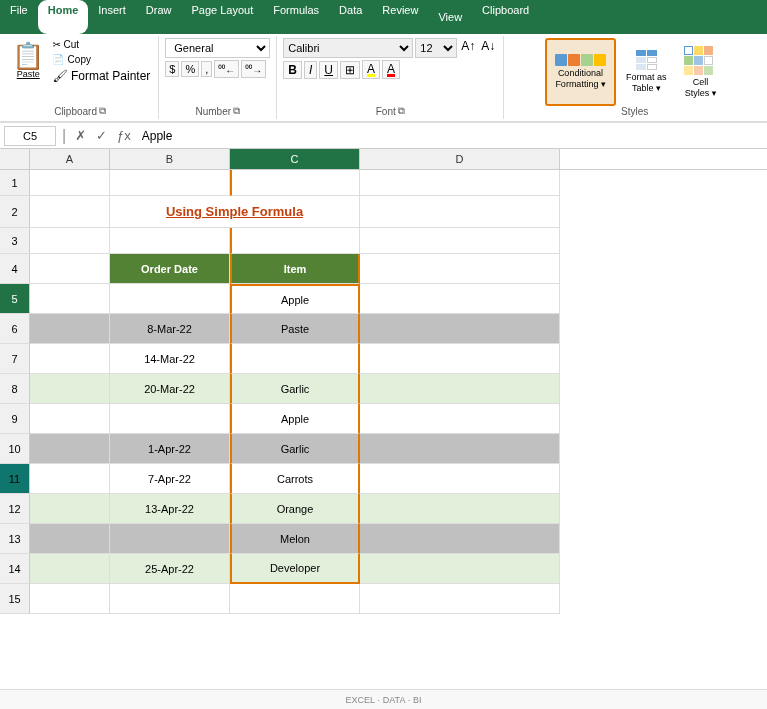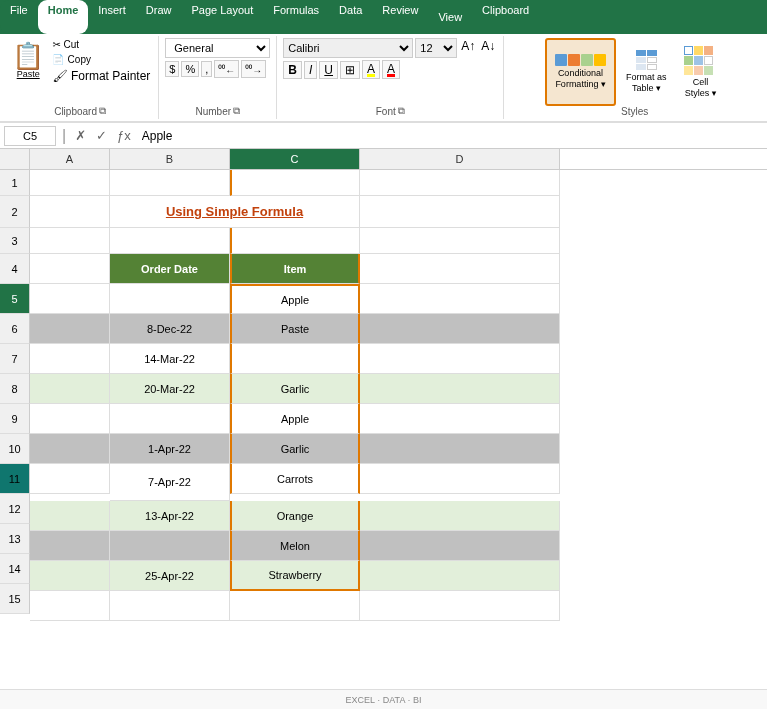--- a/index.html
+++ b/index.html
@@ -226,21 +226,21 @@
 
         <div style="display:flex;">
           <div style="width:80px; height:30px; border-right:1px solid #ddd; border-bottom:1px solid #ddd;"></div>
           <div style="width:120px; height:30px; border-right:1px solid #ddd; border-bottom:1px solid #ddd;"></div>
           <div style="width:130px; height:30px; border-right:2px solid #e07800; border-bottom:1px solid #ddd; border-left:2px solid #e07800; border-top:2px solid #e07800; display:flex; align-items:center; justify-content:center; font-size:11px;">Apple</div>
           <div style="width:200px; height:30px; border-right:1px solid #ddd; border-bottom:1px solid #ddd;"></div>
         </div>
 
         <div style="display:flex;">
           <div style="width:80px; height:30px; border-right:1px solid #ddd; border-bottom:1px solid #ddd; background:#c0c0c0;"></div>
-          <div style="width:120px; height:30px; border-right:1px solid #ddd; border-bottom:1px solid #ddd; background:#c0c0c0; display:flex; align-items:center; justify-content:center; font-size:11px;">8-Dec-22</div>
+          <div style="width:120px; height:30px; border-right:1px solid #ddd; border-bottom:1px solid #ddd; background:#c0c0c0; display:flex; align-items:center; justify-content:center; font-size:11px;">8-Mar-22</div>
           <div style="width:130px; height:30px; border-right:2px solid #e07800; border-bottom:1px solid #ddd; border-left:2px solid #e07800; background:#c0c0c0; display:flex; align-items:center; justify-content:center; font-size:11px;">Paste</div>
           <div style="width:200px; height:30px; border-right:1px solid #ddd; border-bottom:1px solid #ddd; background:#c0c0c0;"></div>
         </div>
 
         <div style="display:flex;">
           <div style="width:80px; height:30px; border-right:1px solid #ddd; border-bottom:1px solid #ddd;"></div>
           <div style="width:120px; height:30px; border-right:1px solid #ddd; border-bottom:1px solid #ddd; display:flex; align-items:center; justify-content:center; font-size:11px;">14-Mar-22</div>
           <div style="width:130px; height:30px; border-right:2px solid #e07800; border-bottom:1px solid #ddd; border-left:2px solid #e07800; display:flex; align-items:center; justify-content:center; font-size:11px;"></div>
           <div style="width:200px; height:30px; border-right:1px solid #ddd; border-bottom:1px solid #ddd;"></div>
         </div>
@@ -261,21 +261,21 @@
 
         <div style="display:flex;">
           <div style="width:80px; height:30px; border-right:1px solid #ddd; border-bottom:1px solid #ddd; background:#c0c0c0;"></div>
           <div style="width:120px; height:30px; border-right:1px solid #ddd; border-bottom:1px solid #ddd; background:#c0c0c0; display:flex; align-items:center; justify-content:center; font-size:11px;">1-Apr-22</div>
           <div style="width:130px; height:30px; border-right:2px solid #e07800; border-bottom:1px solid #ddd; border-left:2px solid #e07800; background:#c0c0c0; display:flex; align-items:center; justify-content:center; font-size:11px;">Garlic</div>
           <div style="width:200px; height:30px; border-right:1px solid #ddd; border-bottom:1px solid #ddd; background:#c0c0c0;"></div>
         </div>
 
         <div style="display:flex;">
           <div style="width:80px; height:30px; border-right:1px solid #ddd; border-bottom:1px solid #ddd;"></div>
-          <div style="width:120px; height:37px; border-right:1px solid #ddd; border-bottom:1px solid #ddd; display:flex; align-items:center; justify-content:center; font-size:11px;">7-Apr-22</div>
+          <div style="width:120px; height:30px; border-right:1px solid #ddd; border-bottom:1px solid #ddd; display:flex; align-items:center; justify-content:center; font-size:11px;">7-Apr-22</div>
           <div style="width:130px; height:30px; border-right:2px solid #e07800; border-bottom:1px solid #ddd; border-left:2px solid #e07800; display:flex; align-items:center; justify-content:center; font-size:11px;">Carrots</div>
           <div style="width:200px; height:30px; border-right:1px solid #ddd; border-bottom:1px solid #ddd;"></div>
         </div>
 
         <div style="display:flex;">
           <div style="width:80px; height:30px; border-right:1px solid #ddd; border-bottom:1px solid #ddd; background:#e2efda;"></div>
           <div style="width:120px; height:30px; border-right:1px solid #ddd; border-bottom:1px solid #ddd; background:#e2efda; display:flex; align-items:center; justify-content:center; font-size:11px;">13-Apr-22</div>
           <div style="width:130px; height:30px; border-right:2px solid #e07800; border-bottom:1px solid #ddd; border-left:2px solid #e07800; background:#e2efda; display:flex; align-items:center; justify-content:center; font-size:11px;">Orange</div>
           <div style="width:200px; height:30px; border-right:1px solid #ddd; border-bottom:1px solid #ddd; background:#e2efda;"></div>
         </div>
@@ -283,21 +283,21 @@
         <div style="display:flex;">
           <div style="width:80px; height:30px; border-right:1px solid #ddd; border-bottom:1px solid #ddd; background:#c0c0c0;"></div>
           <div style="width:120px; height:30px; border-right:1px solid #ddd; border-bottom:1px solid #ddd; background:#c0c0c0;"></div>
           <div style="width:130px; height:30px; border-right:2px solid #e07800; border-bottom:1px solid #ddd; border-left:2px solid #e07800; background:#c0c0c0; display:flex; align-items:center; justify-content:center; font-size:11px;">Melon</div>
           <div style="width:200px; height:30px; border-right:1px solid #ddd; border-bottom:1px solid #ddd; background:#c0c0c0;"></div>
         </div>
 
         <div style="display:flex;">
           <div style="width:80px; height:30px; border-right:1px solid #ddd; border-bottom:1px solid #ddd; background:#e2efda;"></div>
           <div style="width:120px; height:30px; border-right:1px solid #ddd; border-bottom:1px solid #ddd; background:#e2efda; display:flex; align-items:center; justify-content:center; font-size:11px;">25-Apr-22</div>
-          <div style="width:130px; height:30px; border-right:2px solid #e07800; border-bottom:2px solid #e07800; border-left:2px solid #e07800; background:#e2efda; display:flex; align-items:center; justify-content:center; font-size:11px;">Strawberry</div>
+          <div style="width:130px; height:30px; border-right:2px solid #e07800; border-bottom:2px solid #e07800; border-left:2px solid #e07800; background:#e2efda; display:flex; align-items:center; justify-content:center; font-size:11px;">Developer</div>
           <div style="width:200px; height:30px; border-right:1px solid #ddd; border-bottom:1px solid #ddd; background:#e2efda;"></div>
         </div>
 
         <div style="display:flex;">
           <div style="width:80px; height:30px; border-right:1px solid #ddd; border-bottom:1px solid #ddd;"></div>
           <div style="width:120px; height:30px; border-right:1px solid #ddd; border-bottom:1px solid #ddd;"></div>
           <div style="width:130px; height:30px; border-right:1px solid #ddd; border-bottom:1px solid #ddd;"></div>
           <div style="width:200px; height:30px; border-right:1px solid #ddd; border-bottom:1px solid #ddd;"></div>
         </div>
 

